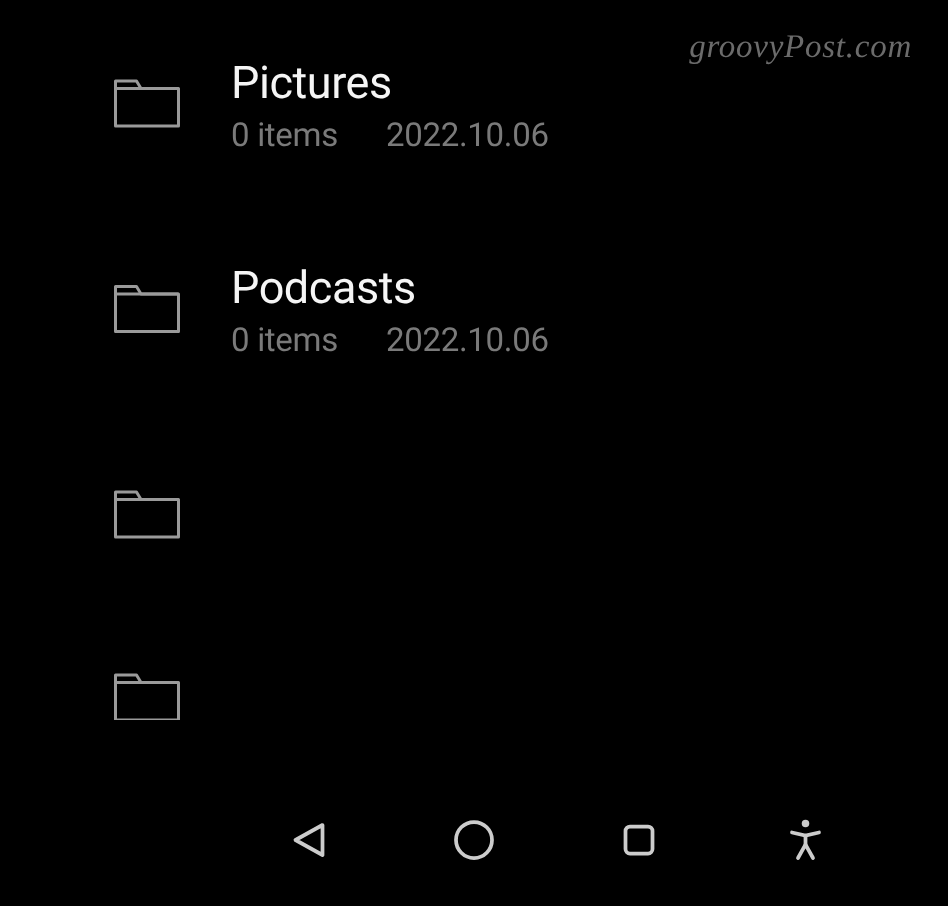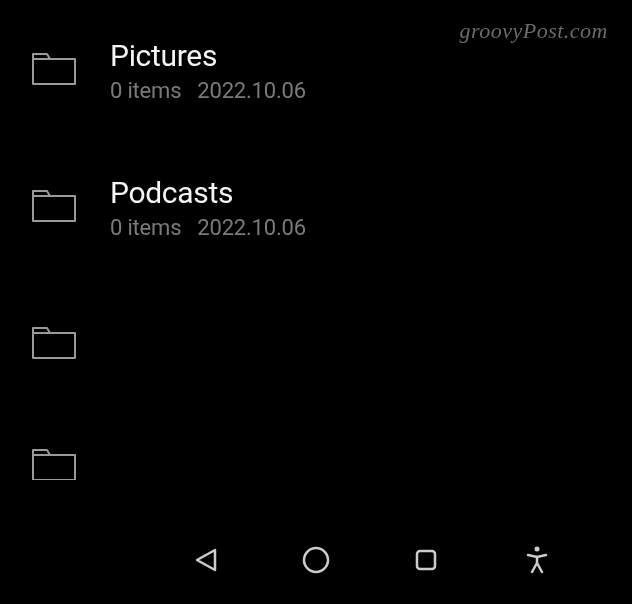--- a/index.html
+++ b/index.html
@@ -24,20 +24,21 @@
       font-size: 22px;
       font-style: italic;
       letter-spacing: 0.5px;
       z-index: 10;
     }
     .folder-list {
       padding-top: 20px;
       padding-left: 30px;
       height: 480px;
       overflow: hidden;
+      margin-left: 44px;
     }
     .folder-item {
       display: flex;
       align-items: flex-start;
       padding: 18px 0 18px 0;
       margin-bottom: 36px;
       cursor: pointer;
     }
     .folder-icon {
       width: 48px;
@@ -59,21 +60,21 @@
     }
     .folder-name {
       color: #f5f5f5;
       font-size: 30px;
       font-weight: 400;
       letter-spacing: -0.3px;
       line-height: 1.2;
     }
     .folder-meta {
       display: flex;
-      gap: 16px;
+      gap: 32px;
       margin-top: 4px;
       justify-content: flex-end;
     }
     .folder-count, .folder-date {
       color: #7a7a7a;
       font-size: 22px;
       font-weight: 400;
       letter-spacing: -0.2px;
     }
     .nav-bar {

